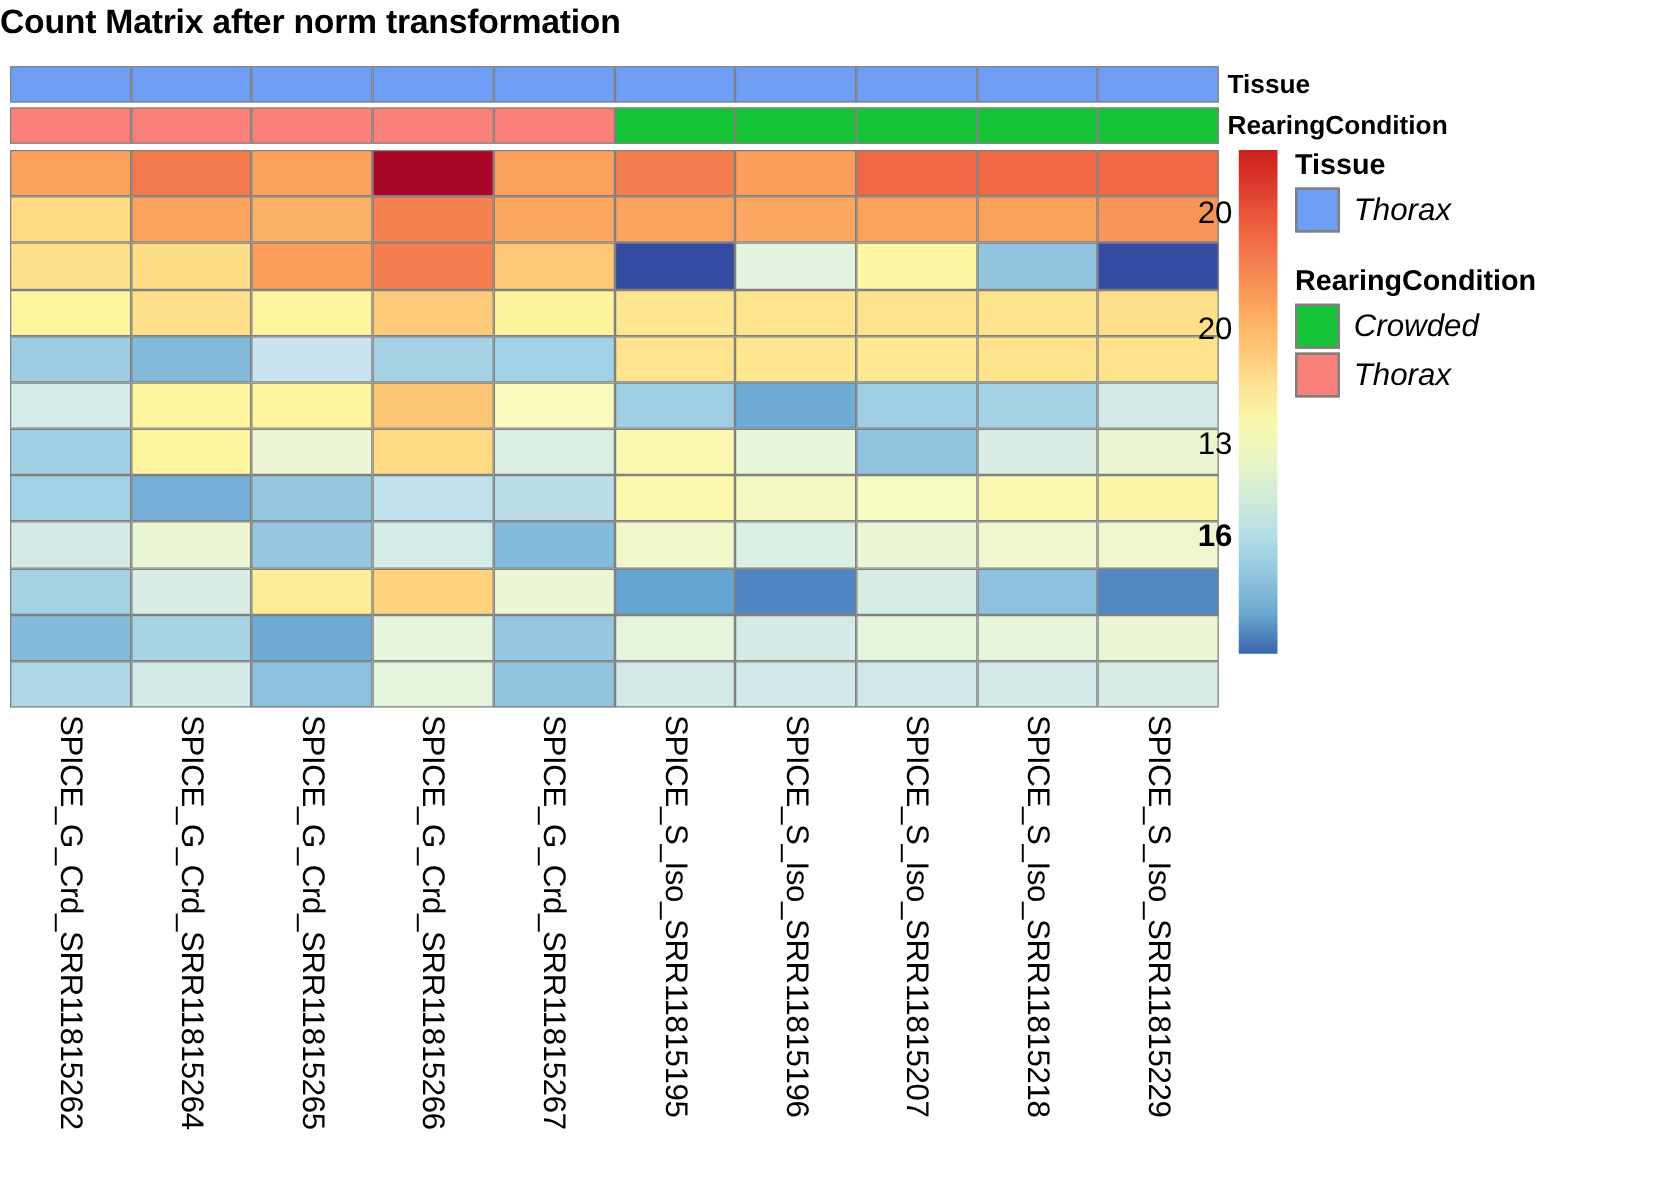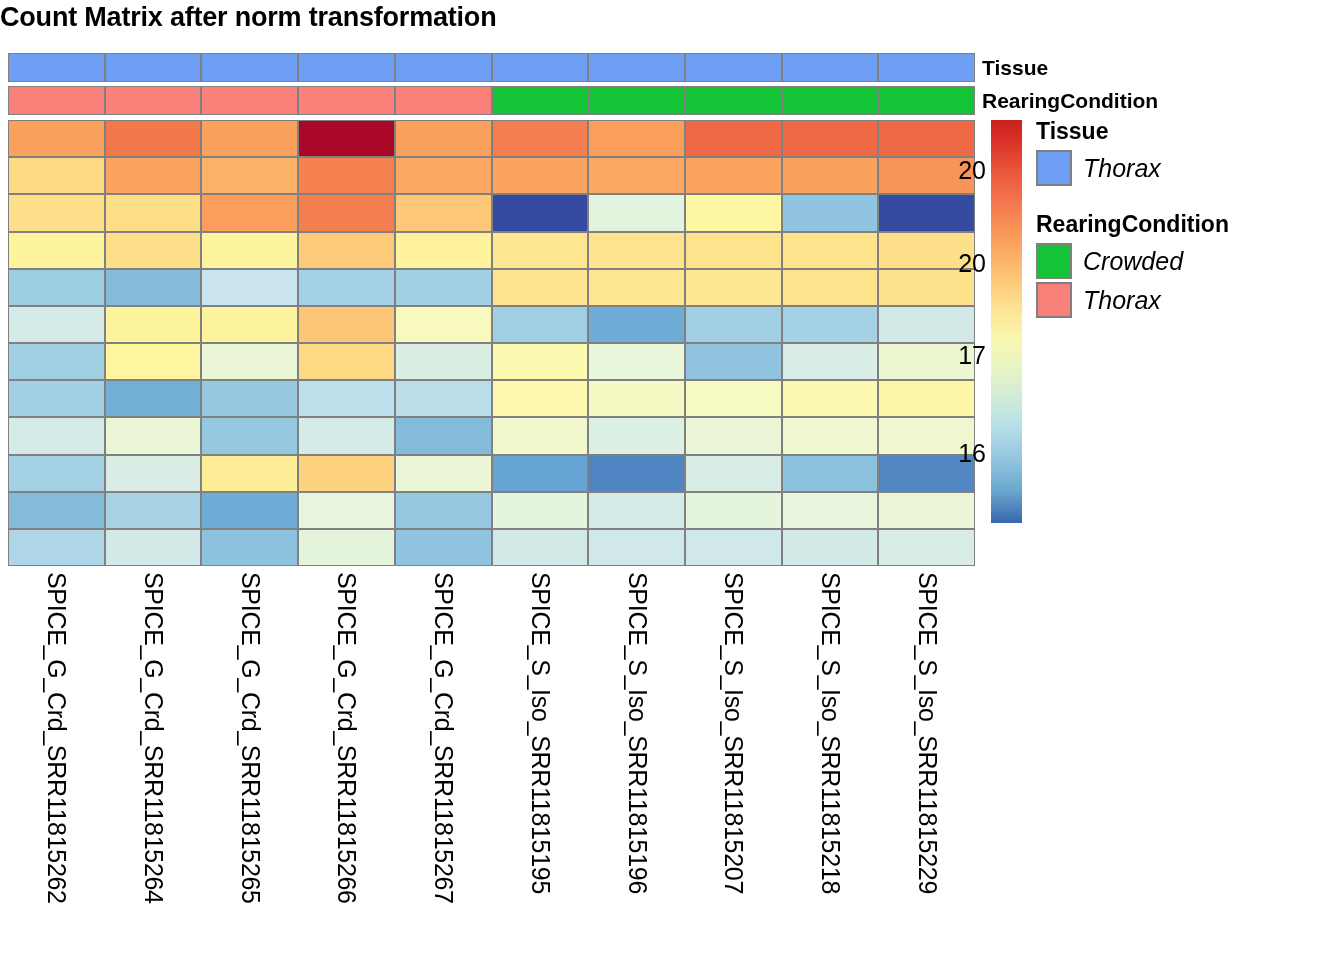--- a/index.html
+++ b/index.html
@@ -358,22 +358,22 @@
         <div class="collabel">SPICE_S_Iso_SRR11815229</div>
       </div>
     </div>
 
   <div id="colorbar">
     <div class="cb-gradient"></div>
   </div>
   <div id="cb-ticks">
       <div class="cb-tick" style="top: 157.954px;">20</div>
       <div class="cb-tick" style="top: 250.598px;">20</div>
-      <div class="cb-tick" style="top: 343.241px;">17</div>
-      <div class="cb-tick" style="top: 441px;">16</div>
+      <div class="cb-tick" style="top: 343.241px;">13</div>
+      <div class="cb-tick" style="top: 417px; font-weight: bold;">16</div>
     </div>
 
   <div id="legends">
       <div class="legend-title" style="left: 1036px; top: 118px;">Tissue</div>
       <div class="legend-item" style="left: 1036px; top: 150px;">
         <span class="legend-swatch" style="background: rgb(111, 158, 245);"></span>
         <span class="legend-label">Thorax</span>
       </div>
       <div class="legend-title" style="left: 1036px; top: 211px;">RearingCondition</div>
       <div class="legend-item" style="left: 1036px; top: 243px;">

